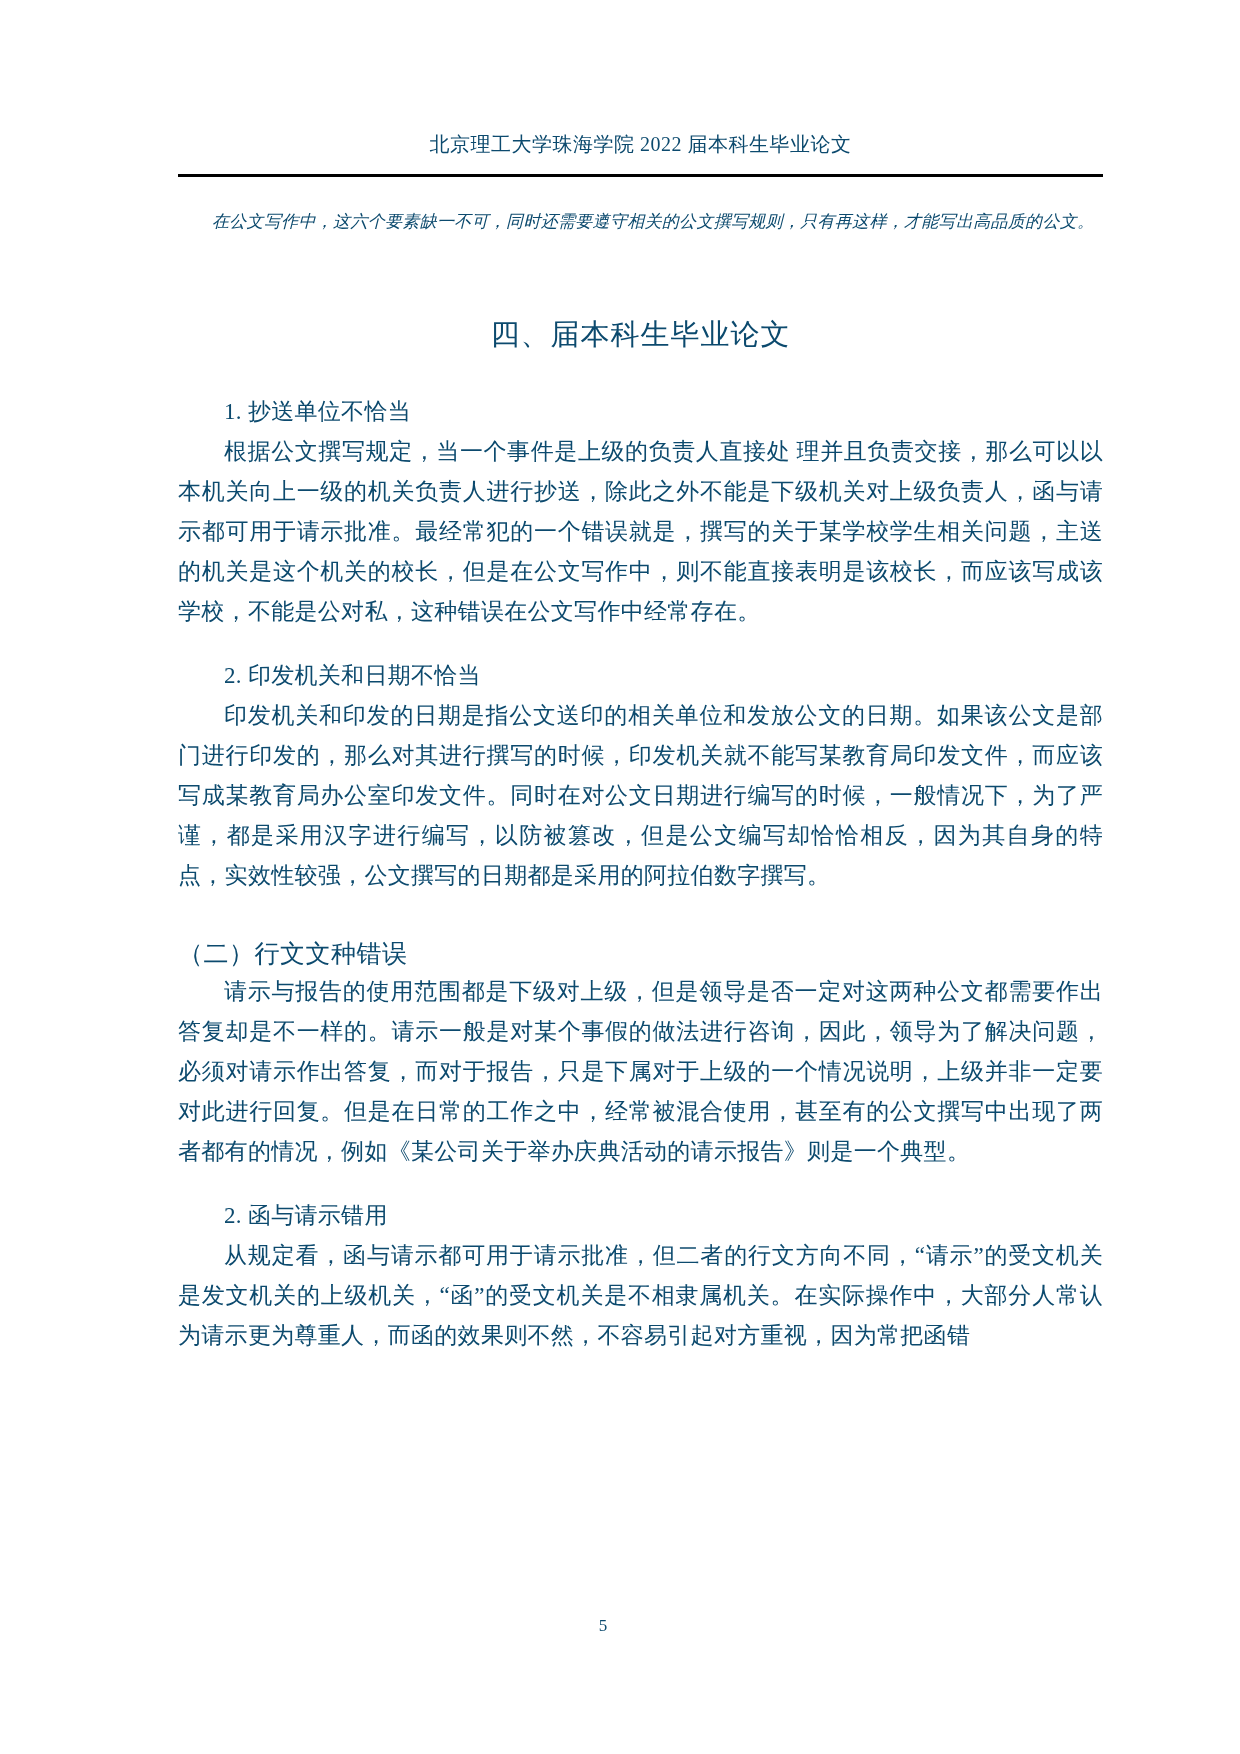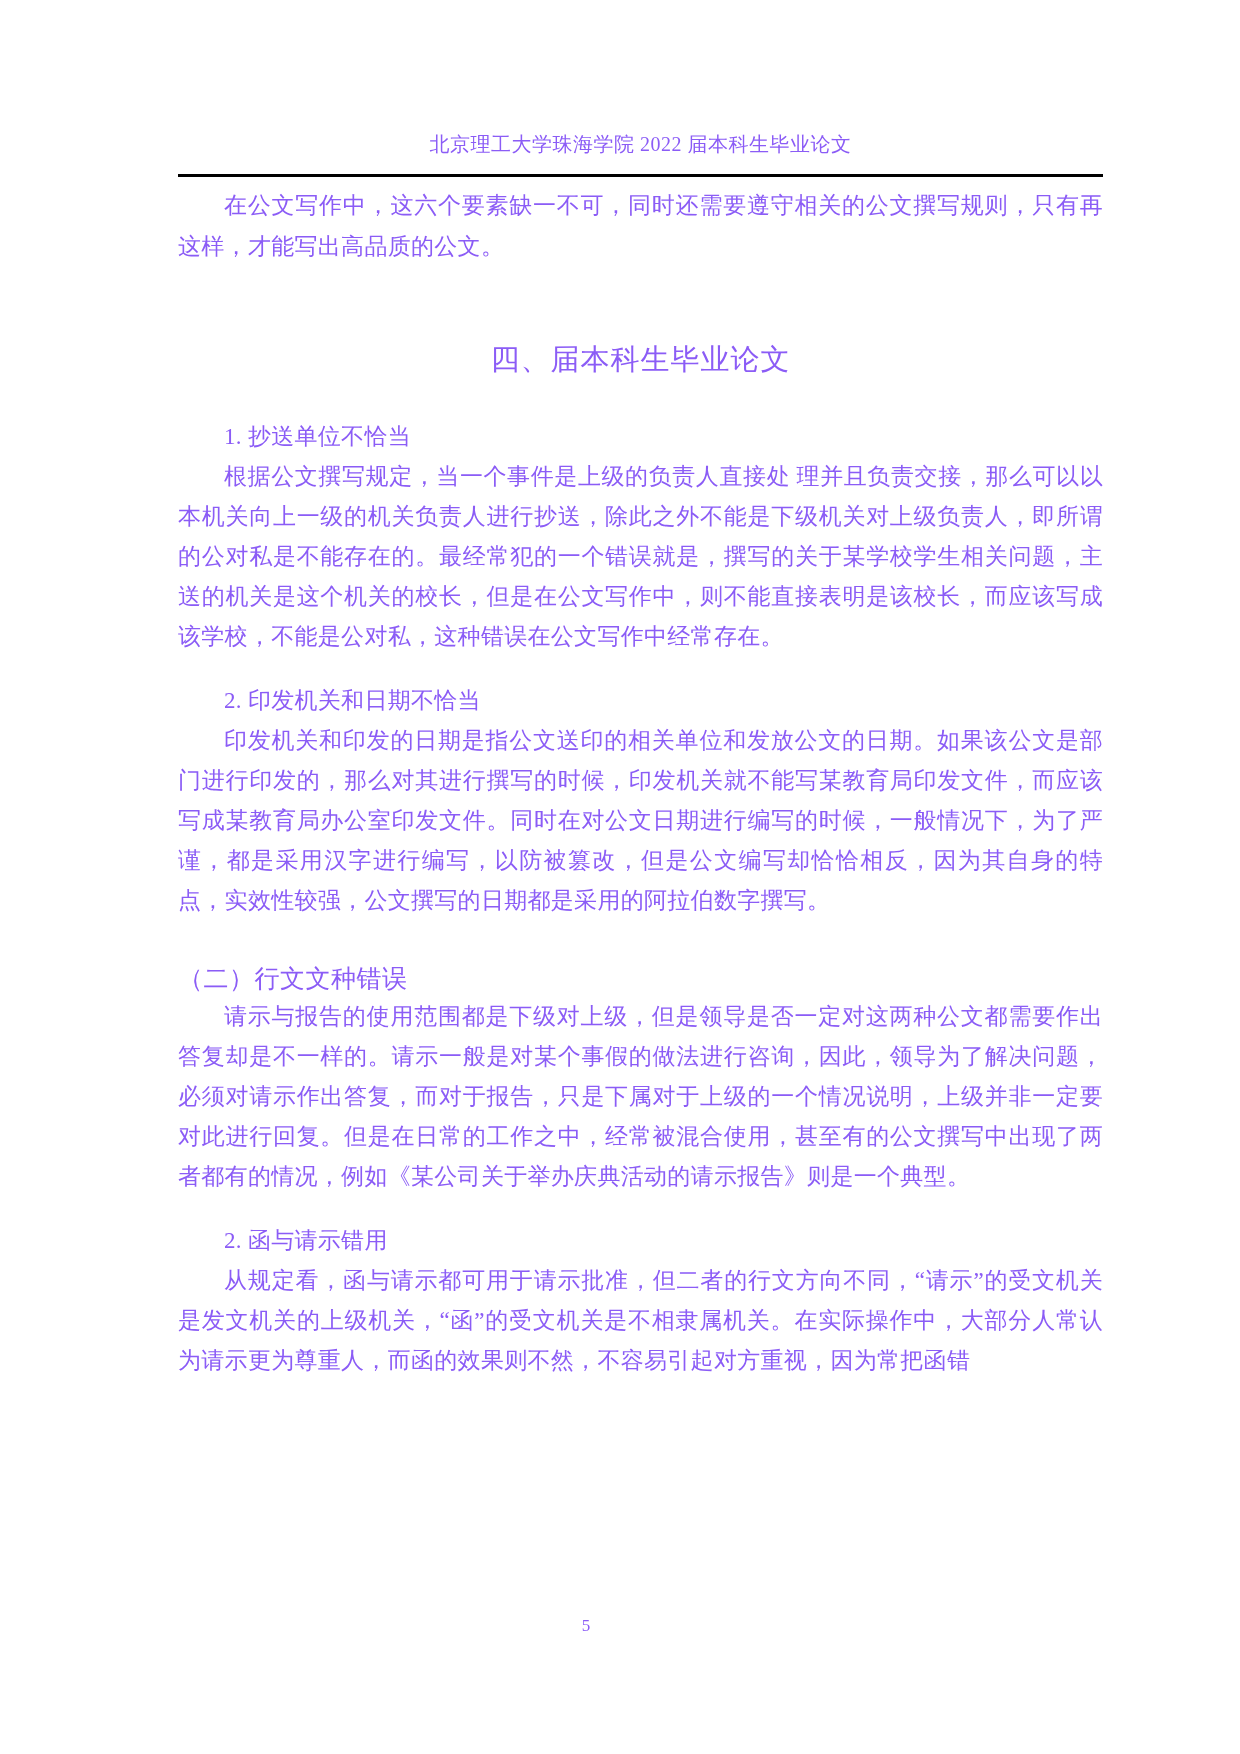--- a/index.html
+++ b/index.html
@@ -5,46 +5,48 @@
   html, body {
     margin: 0;
     padding: 0;
     background: #ffffff;
   }
   .page {
     position: relative;
     width: 1172px;
     height: 1754px;
     background: #ffffff;
-    color: #8b5cf6;
+    color: #0c4a6e;
     font-family: "Liberation Serif", serif;
     overflow: hidden;
+    padding-left: 34px;
   }
   .content {
     position: absolute;
     left: 178px;
     top: 0;
     width: 925px;
   }
   .doc-header {
     margin-top: 130px;
     text-align: center;
     font-size: 20px;
     line-height: 28px;
     padding-bottom: 16px;
     border-bottom: 3px solid #000000;
     letter-spacing: 0.5px;
   }
   .intro-para {
-    margin-top: 8px;
-    font-size: 23px;
+    margin-top: 24px;
+    font-size: 17px;
     line-height: 41px;
     text-align: justify;
     text-indent: 2em;
     letter-spacing: 0.3px;
+    font-style: italic;
   }
   .chapter-heading {
     margin-top: 72px;
     text-align: center;
     font-size: 29px;
     line-height: 40px;
     letter-spacing: 1px;
   }
   .section-heading {
     margin-top: 80px;
@@ -91,21 +93,21 @@
 
     <div class="doc-header">北京理工大学珠海学院 2022 届本科生毕业论文</div>
 
     <p class="intro-para">在公文写作中，这六个要素缺一不可，同时还需要遵守相关的公文撰写规则，只有再这样，才能写出高品质的公文。</p>
 
     <div class="chapter-heading">四、届本科生毕业论文</div>
 
 
     <div class="sub-heading">1. 抄送单位不恰当</div>
 
-    <p class="body-para">根据公文撰写规定，当一个事件是上级的负责人直接处 理并且负责交接，那么可以以本机关向上一级的机关负责人进行抄送，除此之外不能是下级机关对上级负责人，即所谓的公对私是不能存在的。最经常犯的一个错误就是，撰写的关于某学校学生相关问题，主送的机关是这个机关的校长，但是在公文写作中，则不能直接表明是该校长，而应该写成该学校，不能是公对私，这种错误在公文写作中经常存在。</p>
+    <p class="body-para">根据公文撰写规定，当一个事件是上级的负责人直接处 理并且负责交接，那么可以以本机关向上一级的机关负责人进行抄送，除此之外不能是下级机关对上级负责人，函与请示都可用于请示批准。最经常犯的一个错误就是，撰写的关于某学校学生相关问题，主送的机关是这个机关的校长，但是在公文写作中，则不能直接表明是该校长，而应该写成该学校，不能是公对私，这种错误在公文写作中经常存在。</p>
 
     <div class="sub-heading tight">2. 印发机关和日期不恰当</div>
 
     <p class="body-para">印发机关和印发的日期是指公文送印的相关单位和发放公文的日期。如果该公文是部门进行印发的，那么对其进行撰写的时候，印发机关就不能写某教育局印发文件，而应该写成某教育局办公室印发文件。同时在对公文日期进行编写的时候，一般情况下，为了严谨，都是采用汉字进行编写，以防被篡改，但是公文编写却恰恰相反，因为其自身的特点，实效性较强，公文撰写的日期都是采用的阿拉伯数字撰写。</p>
 
     <div class="section-heading second">（二）行文文种错误</div>
 
 
     <p class="body-para">请示与报告的使用范围都是下级对上级，但是领导是否一定对这两种公文都需要作出答复却是不一样的。请示一般是对某个事假的做法进行咨询，因此，领导为了解决问题，必须对请示作出答复，而对于报告，只是下属对于上级的一个情况说明，上级并非一定要对此进行回复。但是在日常的工作之中，经常被混合使用，甚至有的公文撰写中出现了两者都有的情况，例如《某公司关于举办庆典活动的请示报告》则是一个典型。</p>
 

